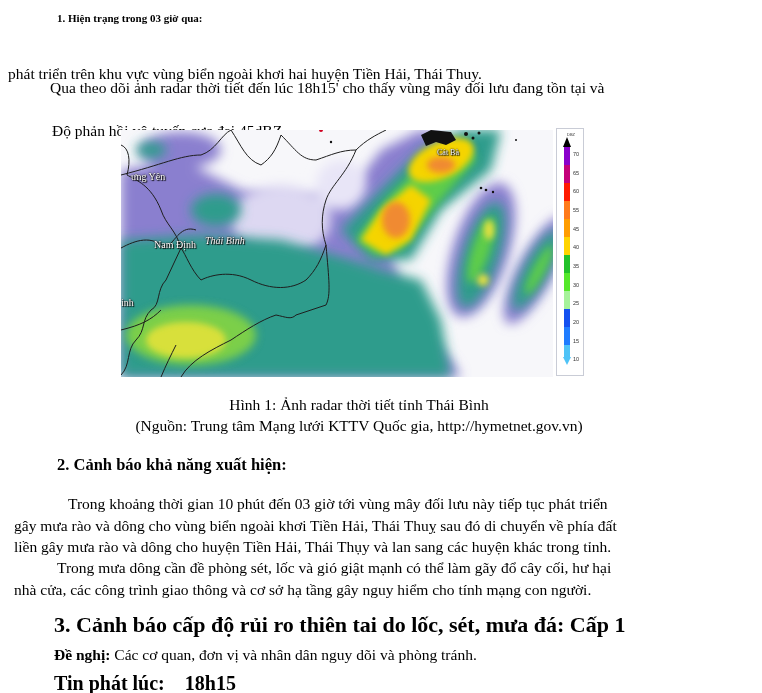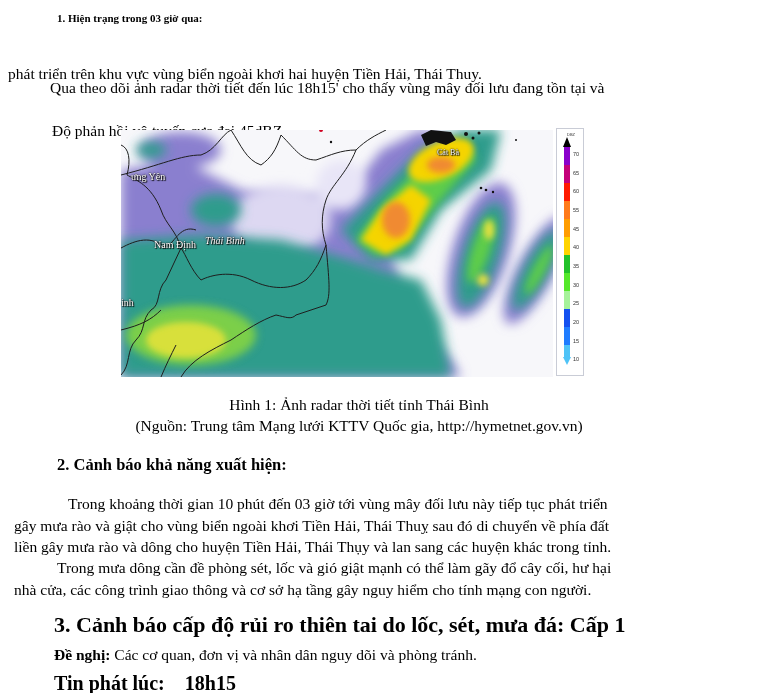--- a/index.html
+++ b/index.html
@@ -161,21 +161,21 @@
   <div class="cb-tick" style="top:190px;">20</div>
   <div class="cb-tick" style="top:209px;">15</div>
   <div class="cb-tick" style="top:227px;">10</div>
 </div>
 
 <div class="caption" style="top:395px; left:-22px;">Hình 1: Ảnh radar thời tiết tỉnh Thái Bình</div>
 <div class="caption" style="top:416px; left:-22px;">(Nguồn: Trung tâm Mạng lưới KTTV Quốc gia, http://hymetnet.gov.vn)</div>
 
 <div class="line bold" style="left:57px; top:455px; font-size:16.5px;">2. Cảnh báo khả năng xuất hiện:</div>
 <div class="line" style="left:68px; top:494px;">Trong khoảng thời gian 10 phút đến 03 giờ tới vùng mây đối lưu này tiếp tục phát triển</div>
-<div class="line" style="left:14px; top:516px;">gây mưa rào và giật cho vùng biển ngoài khơi Tiền Hải, Thái Thuỵ sau đó di chuyển về phía đất</div>
+<div class="line" style="left:14px; top:516px;">gây mưa rào và dông cho vùng biển ngoài khơi Tiền Hải, Thái Thuỵ sau đó di chuyển về phía đất</div>
 <div class="line" style="left:14px; top:537px;">liền gây mưa rào và dông cho huyện Tiền Hải, Thái Thụy và lan sang các huyện khác trong tỉnh.</div>
 <div class="line" style="left:57px; top:558px;">Trong mưa dông cần đề phòng sét, lốc và gió giật mạnh có thể làm gãy đổ cây cối, hư hại</div>
 <div class="line" style="left:14px; top:580px;">nhà cửa, các công trình giao thông và cơ sở hạ tầng gây nguy hiểm cho tính mạng con người.</div>
 
 <div class="line bold" style="left:54px; top:615px; font-size:22px;">3. Cảnh báo cấp độ rủi ro thiên tai do lốc, sét, mưa đá: Cấp 1</div>
 <div class="line" style="left:54px; top:645px;">
   <span class="bold">Đề nghị:</span><span> Các cơ quan, đơn vị và nhân dân nguy dõi và phòng tránh.</span>
 </div>
 <div class="line bold" style="left:54px; top:673px; font-size:20px;">
   <span>Tin phát lúc:</span><span style="display:inline-block; width:20px;"></span><span>18h15</span>

